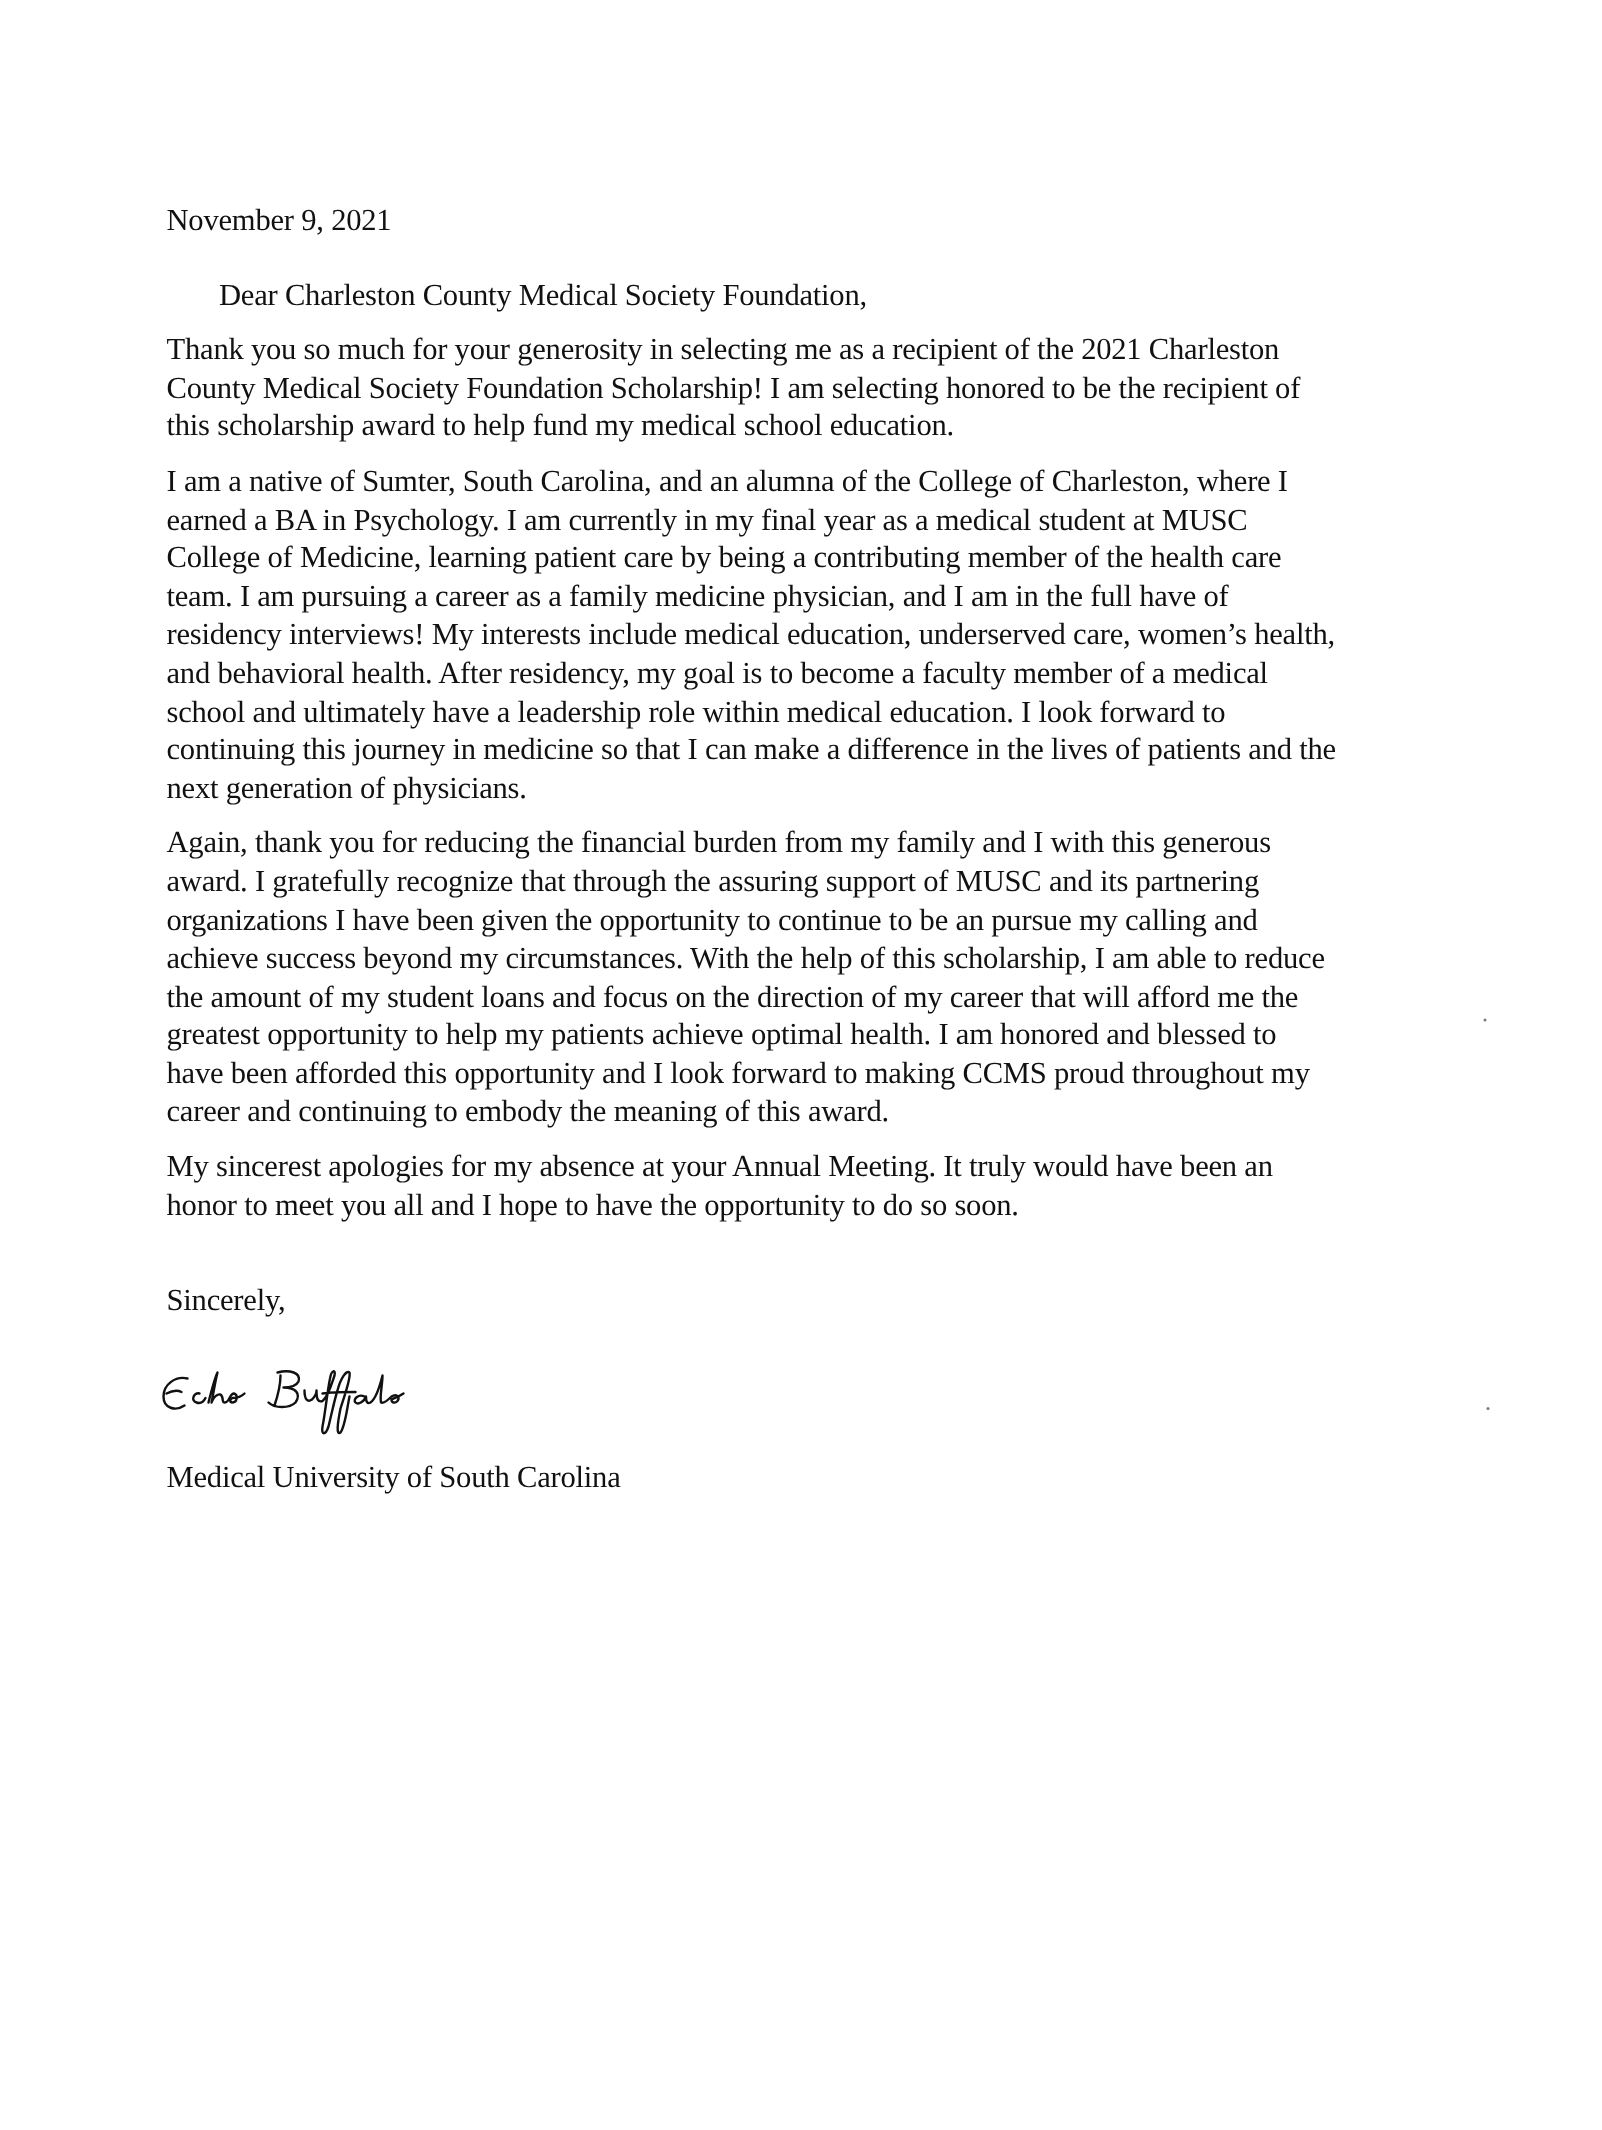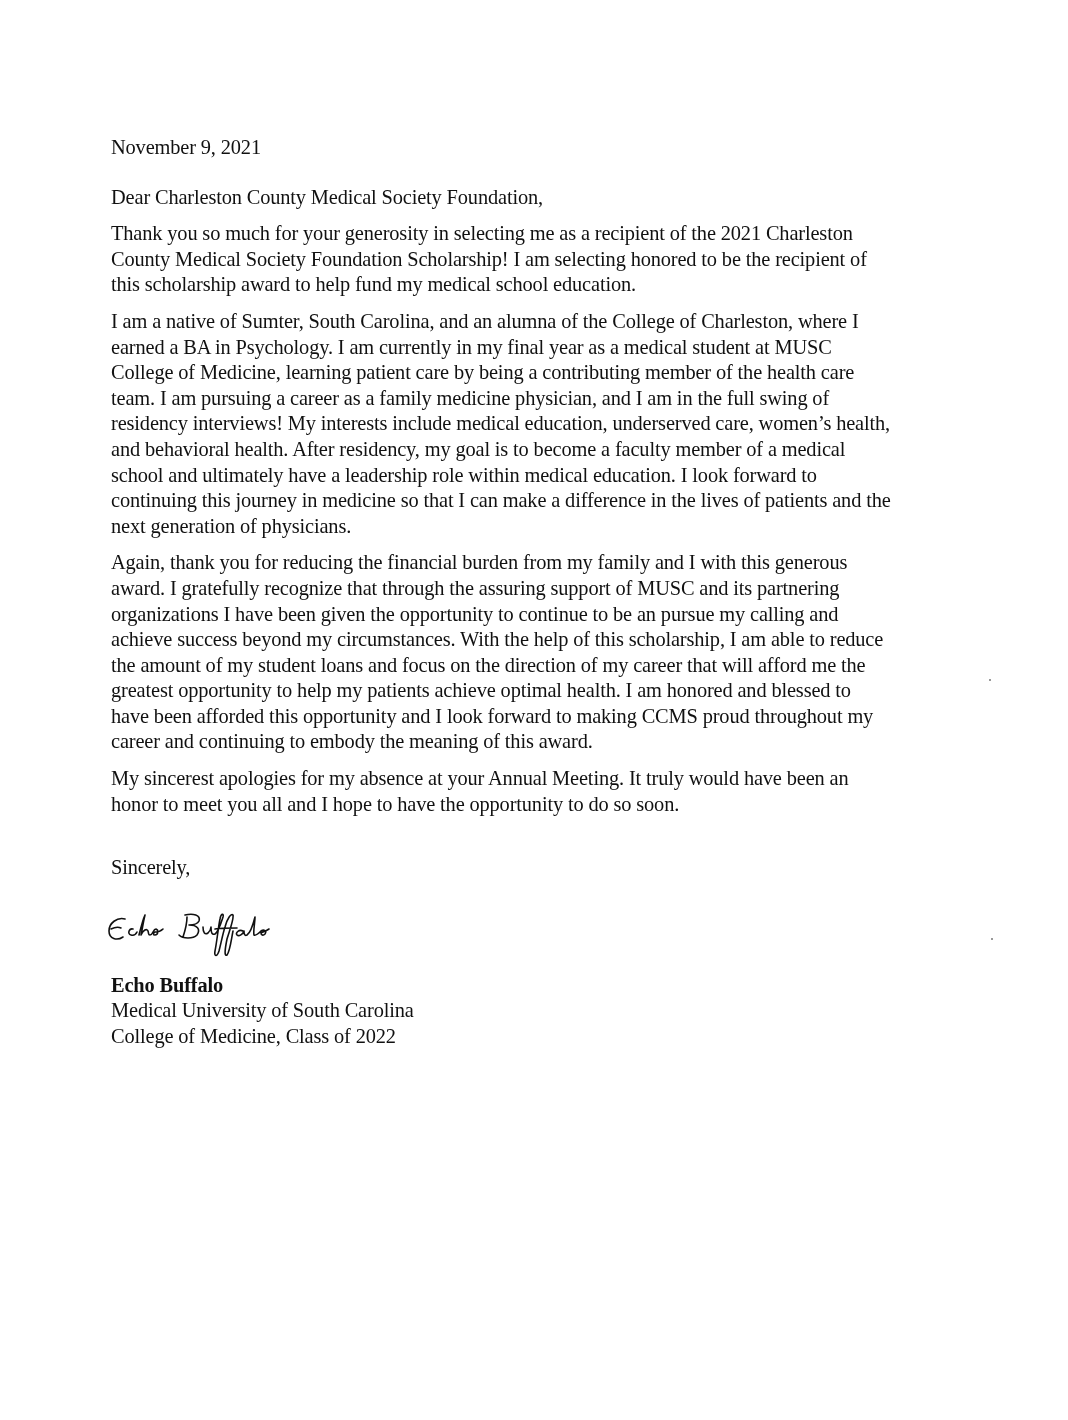--- a/index.html
+++ b/index.html
@@ -29,21 +29,21 @@
       width: 850px;
       font-size: 20.4px;
       line-height: 25.6px;
       letter-spacing: -0.15px;
     }
     .line {
       display: block;
       white-space: nowrap;
     }
     .date { margin: 0; }
-    .salutation { margin-top: 24px; }
+    .salutation { margin-top: 24px; margin-left: 35px; }
     .para { margin-top: 11px; }
     .closing { margin-top: 38px; }
     .signature {
       margin-top: 20px;
       height: 72px;
       position: relative;
     }
     .signature svg {
       position: absolute;
       left: -8px;
@@ -74,21 +74,21 @@
     <div class="para">
       <span class="line">Thank you so much for your generosity in selecting me as a recipient of the 2021 Charleston</span>
       <span class="line">County Medical Society Foundation Scholarship! I am selecting honored to be the recipient of</span>
       <span class="line">this scholarship award to help fund my medical school education.</span>
     </div>
 
     <div class="para">
       <span class="line">I am a native of Sumter, South Carolina, and an alumna of the College of Charleston, where I</span>
       <span class="line">earned a BA in Psychology. I am currently in my final year as a medical student at MUSC</span>
       <span class="line">College of Medicine, learning patient care by being a contributing member of the health care</span>
-      <span class="line">team. I am pursuing a career as a family medicine physician, and I am in the full swing of</span>
+      <span class="line">team. I am pursuing a career as a family medicine physician, and I am in the full have of</span>
       <span class="line">residency interviews! My interests include medical education, underserved care, women’s health,</span>
       <span class="line">and behavioral health. After residency, my goal is to become a faculty member of a medical</span>
       <span class="line">school and ultimately have a leadership role within medical education. I look forward to</span>
       <span class="line">continuing this journey in medicine so that I can make a difference in the lives of patients and the</span>
       <span class="line">next generation of physicians.</span>
     </div>
 
     <div class="para">
       <span class="line">Again, thank you for reducing the financial burden from my family and I with this generous</span>
       <span class="line">award. I gratefully recognize that through the assuring support of MUSC and its partnering</span>
@@ -115,21 +115,19 @@
 
           <path d="M30 28 C26 27 24 33 28 34 C31 35 33 33 34 31 M36 34 C38 26 40 18 42 14 C40 22 39 30 38 34 C40 29 44 27 45 30 C46 33 45 34 47 34 C50 34 50 28 53 28 C56 29 55 34 52 34 C50 34 50 32 52 31 C55 31 58 30 60 28"></path>
 
           <path d="M82 14 C90 12 98 14 96 20 C94 24 88 24 86 24 C94 24 98 28 94 34 C90 38 80 38 76 34 M84 16 C84 24 82 30 80 36"></path>
 
           <path d="M100 26 C100 32 102 34 105 32 C107 30 108 28 108 26 C108 32 109 34 112 33 C116 30 118 22 120 16 C121 12 118 12 117 18 C115 28 114 40 112 50 C111 56 114 56 116 50 C118 42 120 32 122 26 C124 18 128 12 130 14 C131 18 127 28 124 38 C122 48 121 56 124 54 C127 50 128 40 130 30 M112 28 C118 27 124 27 134 27 M140 30 C136 28 132 32 134 34 C136 36 140 33 141 30 C141 34 142 35 144 34 C147 32 150 24 152 16 C152 22 150 30 151 34 C153 35 156 32 158 30 C161 28 164 30 162 33 C160 35 158 34 158 32 C160 31 163 30 166 28"></path>
         </g>
       </svg>
     </div>
 
-    <div class="line sig-name">Echo Buffalo</div>
     <div class="line">Medical University of South Carolina</div>
-    <div class="line">College of Medicine, Class of 2022</div>
 
   </div>
 
   <div class="speck" style="left:989px; top:679px;"></div>
   <div class="speck" style="left:991px; top:938px;"></div>
 </div>
 
 </body></html>

